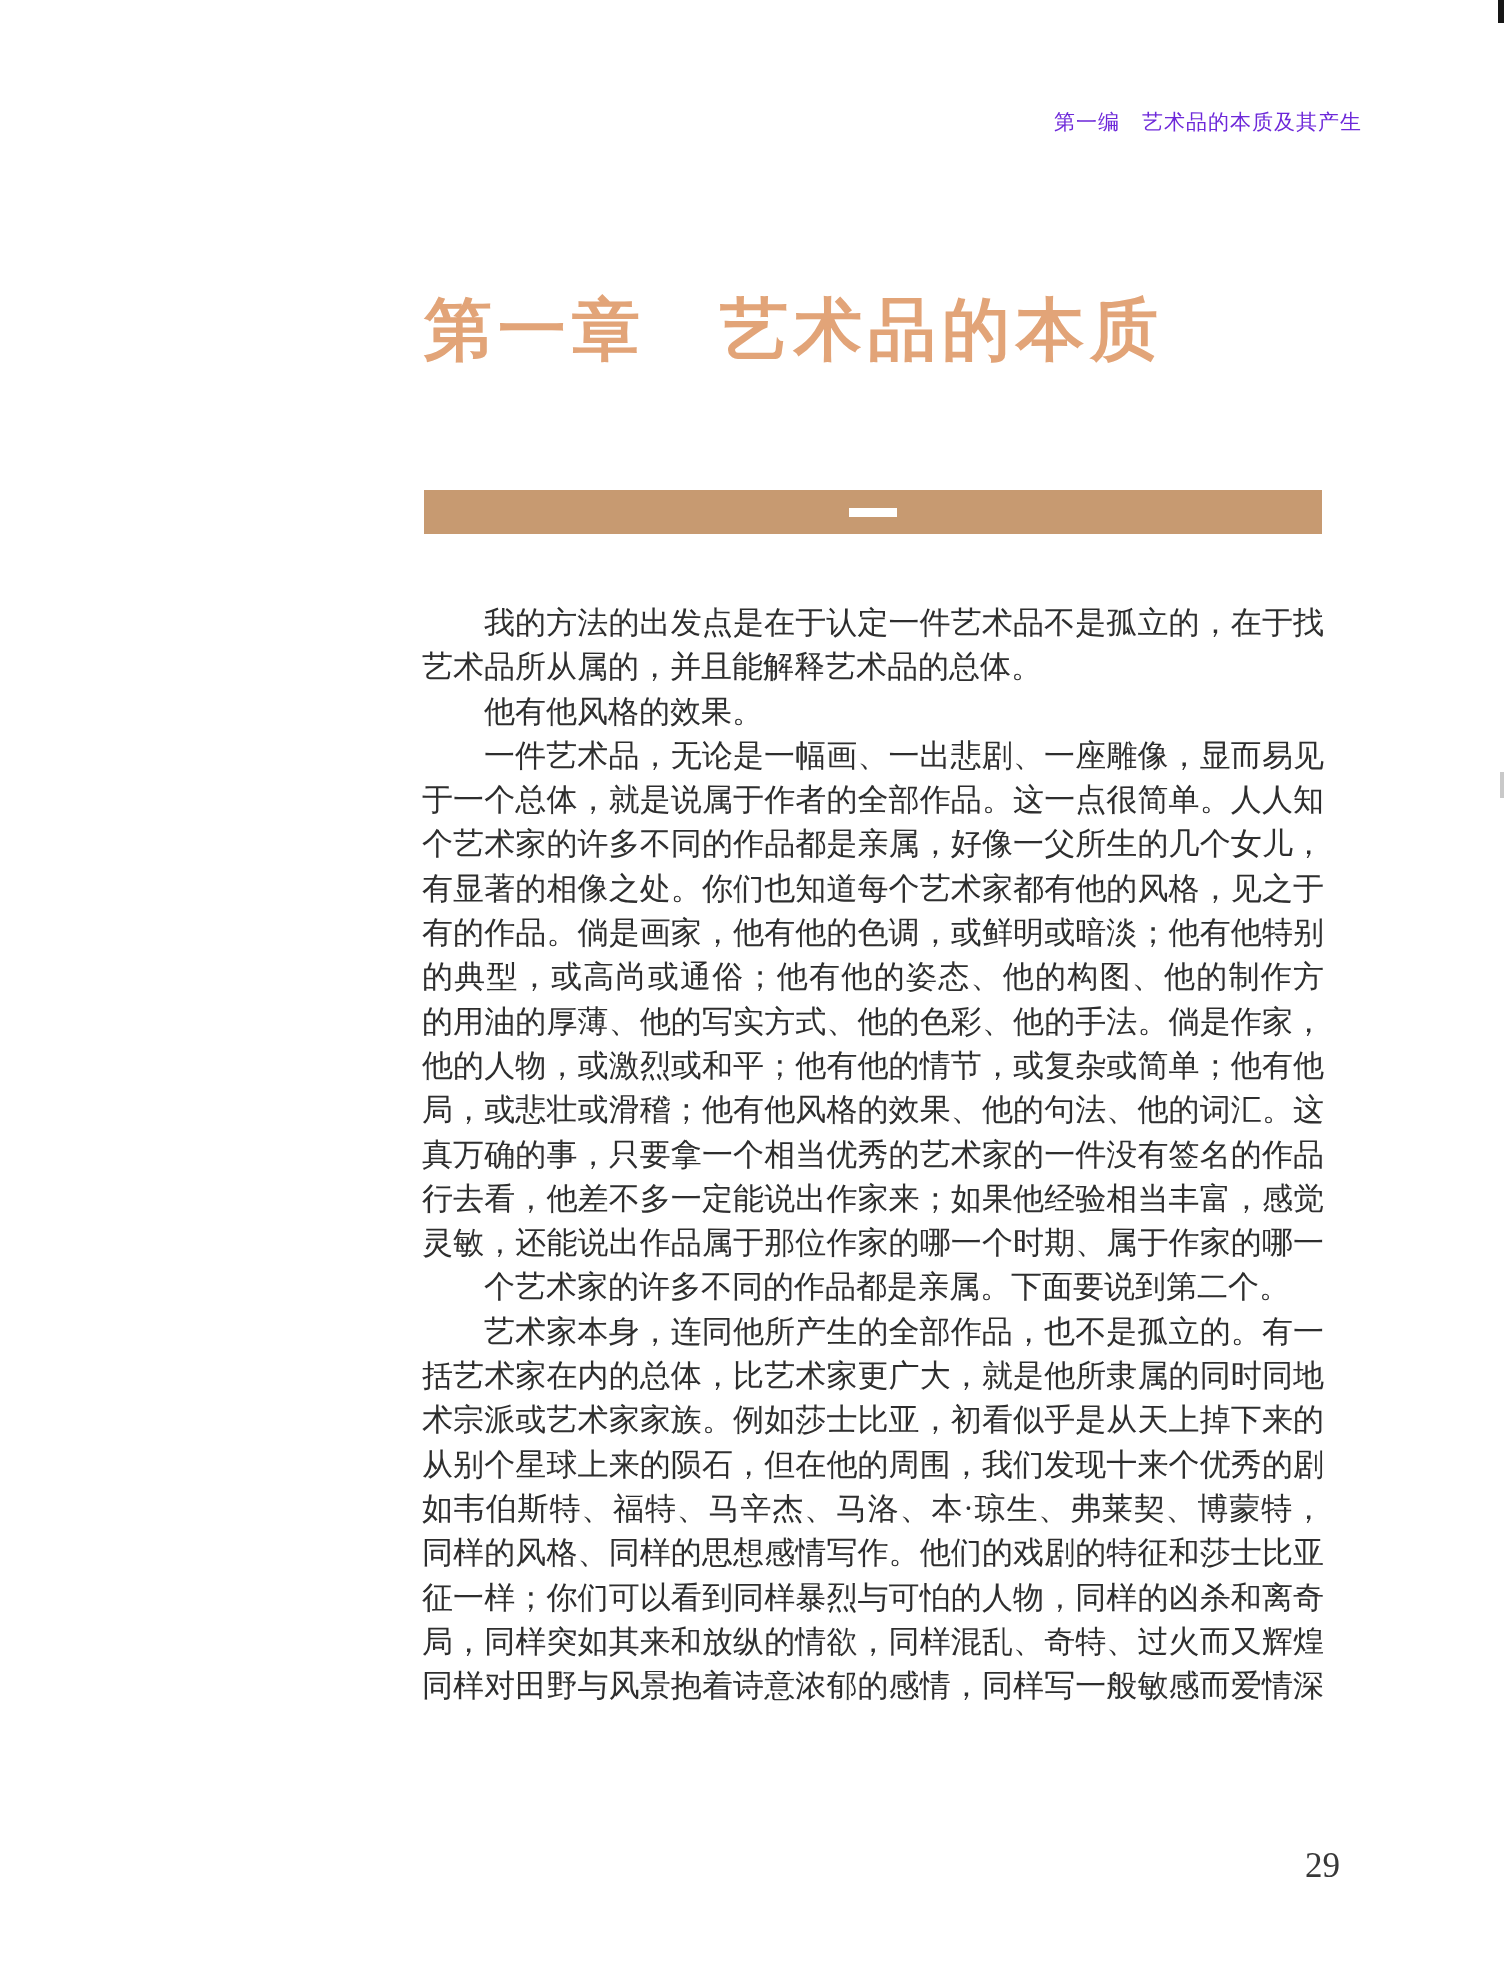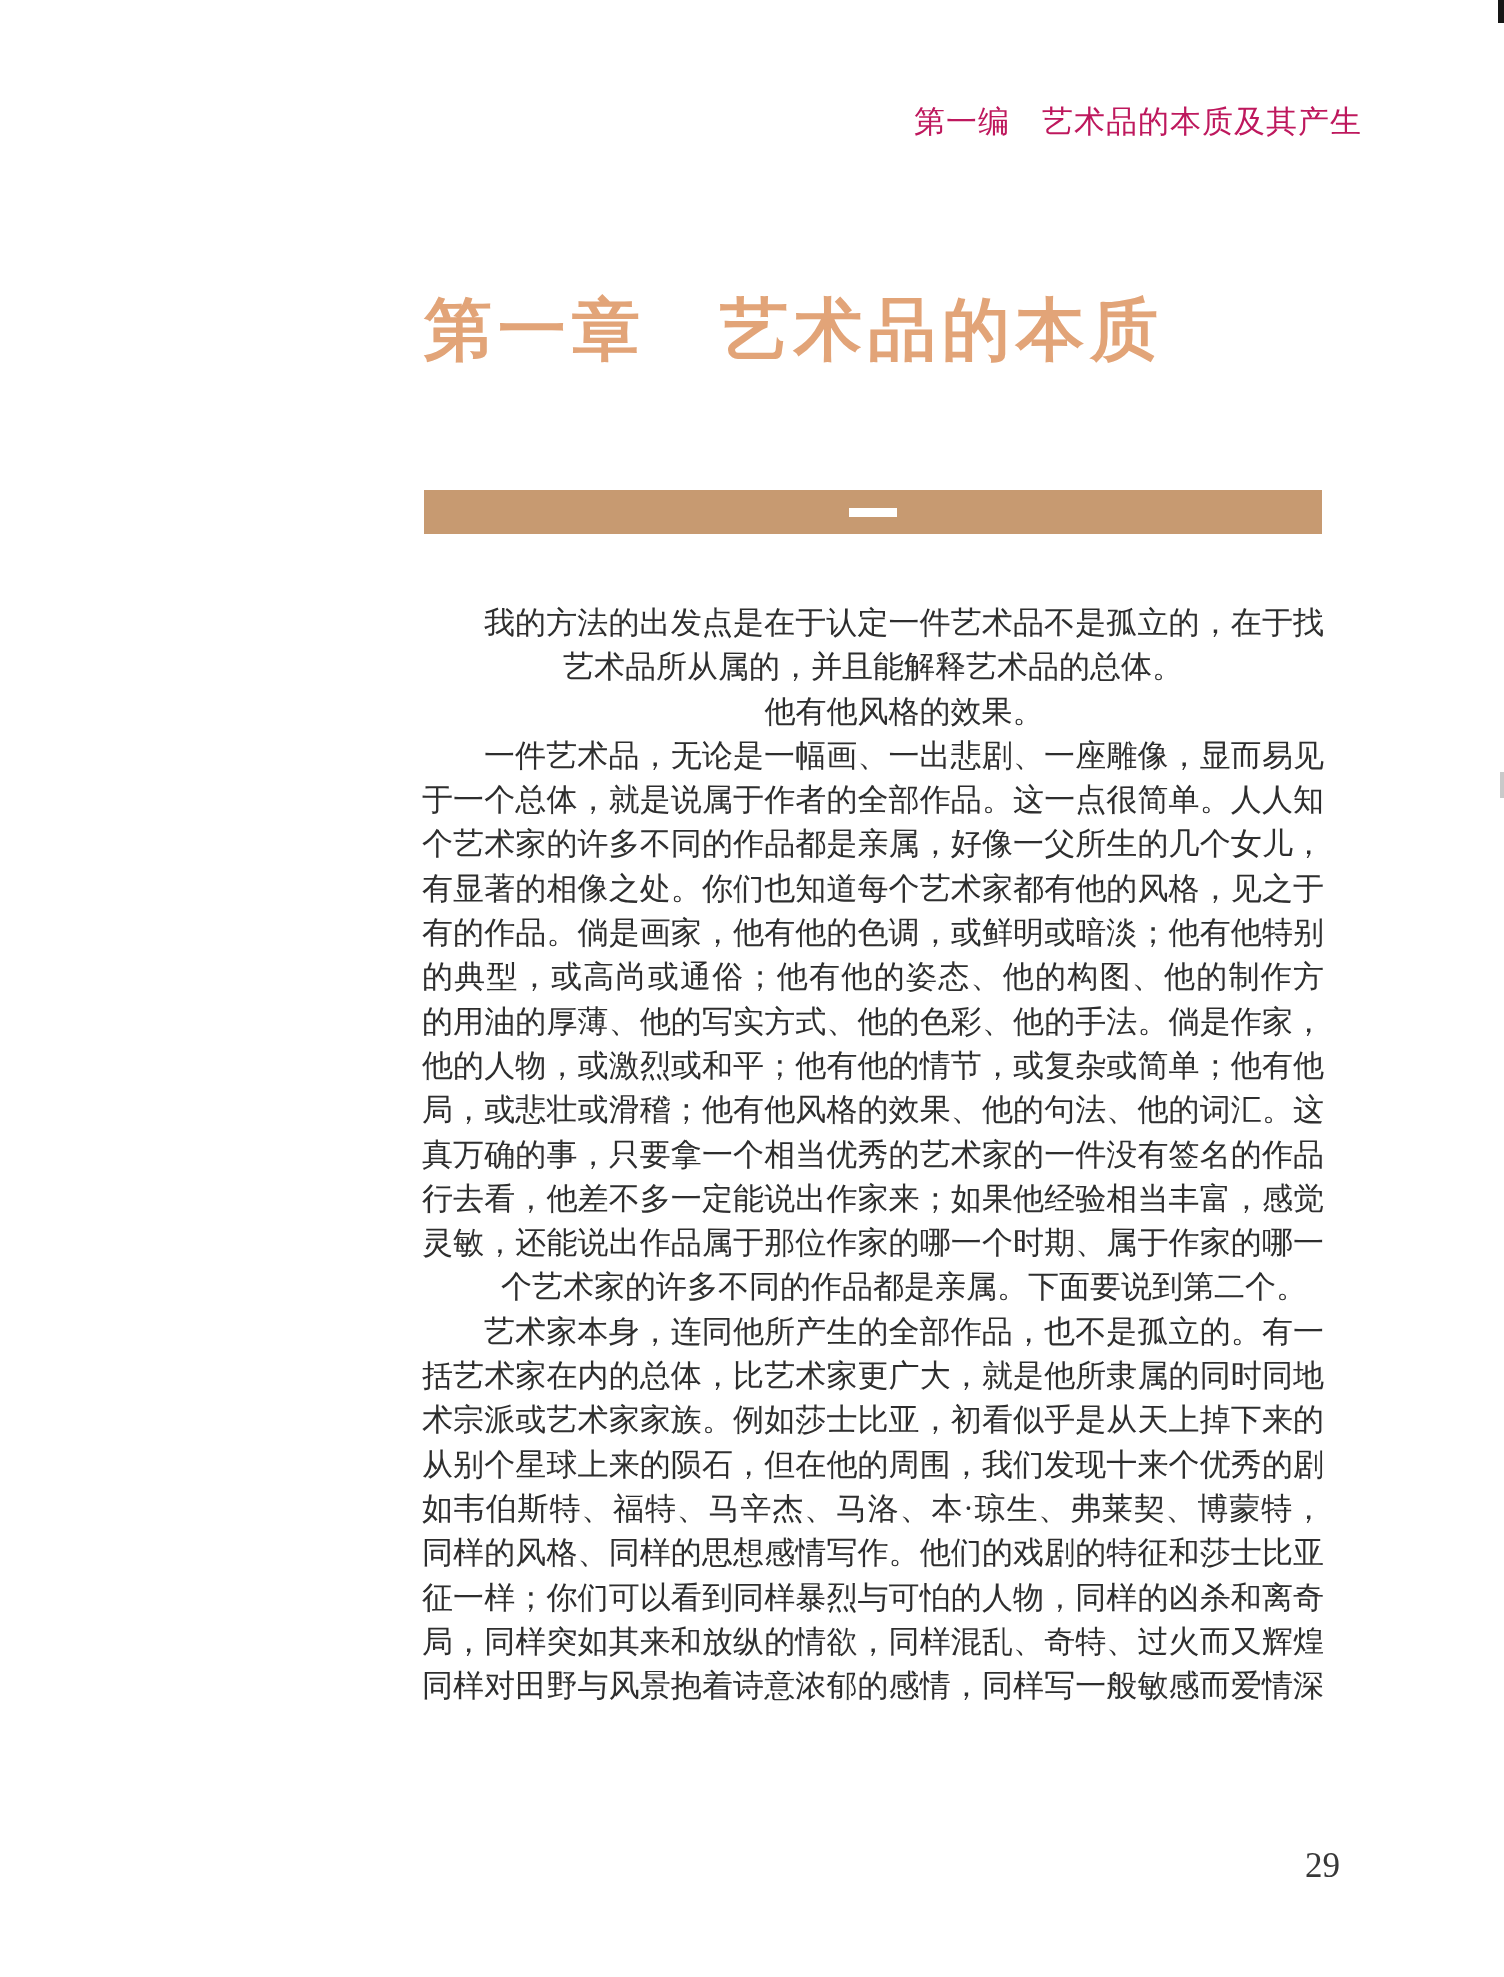--- a/index.html
+++ b/index.html
@@ -28,24 +28,24 @@
     right: 0;
     top: 772px;
     width: 4px;
     height: 26px;
     background: #c9c9c9;
   }
   .running-header {
     position: absolute;
     top: 104px;
     right: 142px;
-    font-size: 31px;
+    font-size: 21px;
     line-height: 36px;
     letter-spacing: 1px;
-    color: #be185d;
+    color: #6d28d9;
     font-family: "Liberation Serif", "DejaVu Serif", serif;
     white-space: nowrap;
   }
   .chapter-title {
     position: absolute;
     left: 424px;
     top: 296px;
     margin: 0;
     font-size: 68px;
     line-height: 66px;
@@ -80,21 +80,21 @@
     top: 601px;
     width: 902px;
     color: #2e2e2e;
     font-size: 31px;
     font-family: "Liberation Serif", "DejaVu Serif", serif;
   }
   .body-text .line {
     height: 44.3px;
     line-height: 44.3px;
     white-space: nowrap;
-    text-align: center;
+    text-align: left;
   }
   .body-text .line.justify {
     white-space: normal;
     text-align: justify;
     text-align-last: justify;
     overflow: hidden;
   }
   .body-text .line.indent {
     padding-left: 62px;
   }

